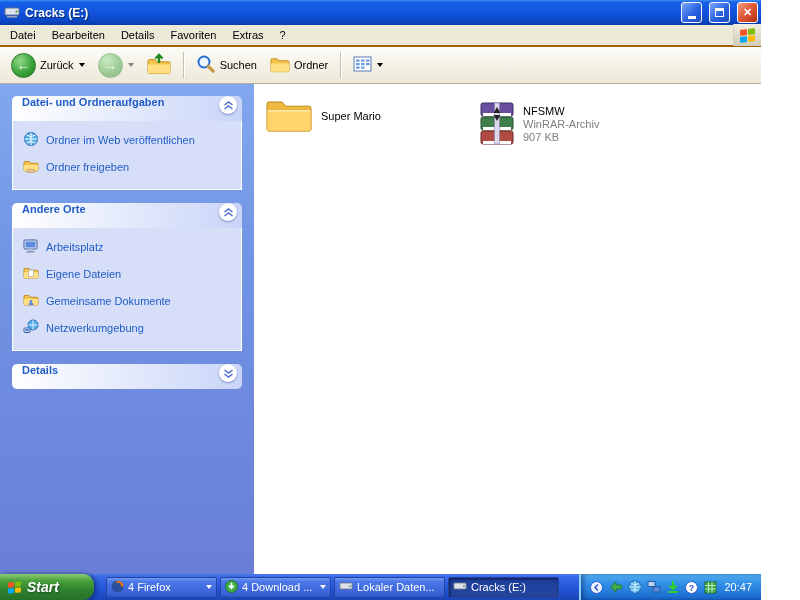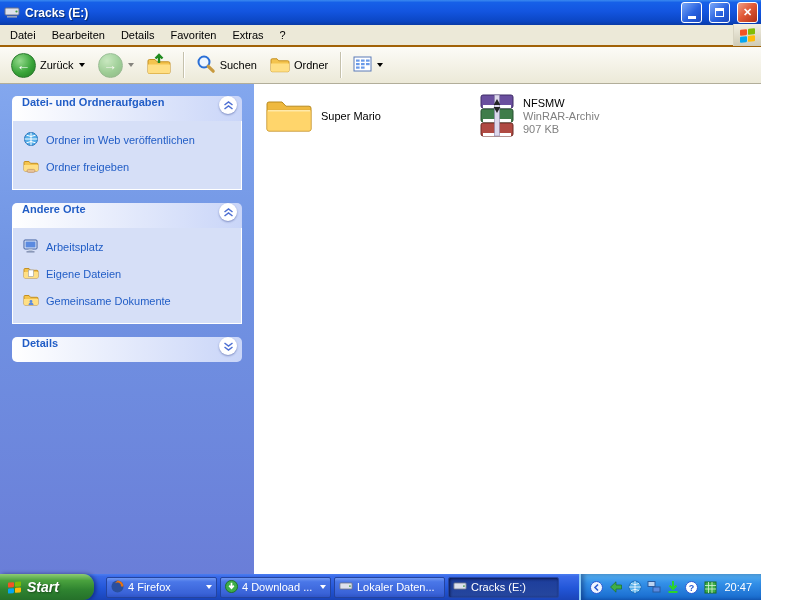--- a/index.html
+++ b/index.html
@@ -254,20 +254,31 @@
             <span>
               <svg width="16" height="16" viewBox="0 0 16 16">
                   <path d="M1 4.5 a1 1 0 0 1 1-1 h4 l1.5 1.8 H14 a1 1 0 0 1 1 1 V12 a1 1 0 0 1-1 1 H2 a1 1 0 0 1-1-1 z" fill="#f4c44e" stroke="#c59022"></path>
                   <path d="M1 7 h14 v5 a1 1 0 0 1-1 1 H2 a1 1 0 0 1-1-1 z" fill="#ffdf84"></path>
                   <circle cx="8" cy="9.5" r="1.4" fill="#5a8ae0"></circle>
                   <path d="M5.5 13 a2.5 2.5 0 0 1 5 0 z" fill="#5a8ae0"></path>
                 </svg>
             </span>
             <span class="lbl">Gemeinsame Dokumente</span>
           </div>
+          <div class="task-item">
+            <span>
+              <svg width="16" height="16" viewBox="0 0 16 16">
+                  <circle cx="10" cy="6" r="5" fill="#57b0ea" stroke="#1f6db8"></circle>
+                  <path d="M5.2 6 h9.6 M10 1.2 v9.6" stroke="#fff" stroke-width=".8"></path>
+                  <rect x="1" y="9" width="6" height="4.5" rx=".8" fill="#e8eef8" stroke="#3a5a9e"></rect>
+                  <rect x="2.2" y="10" width="3.6" height="2.4" fill="#5a8ae0"></rect>
+                </svg>
+            </span>
+            <span class="lbl">Netzwerkumgebung</span>
+          </div>
         </div>
       </div>
 
       <div class="panel">
         <div class="panel-header collapsed">
           <span class="panel-title">Details</span>
           <span class="chev">
             <svg width="11" height="9" viewBox="0 0 11 9" style="transform:rotate(180deg)">
                 <path d="M1.5 4 L5.5 1 L9.5 4 M1.5 8 L5.5 5 L9.5 8" stroke="#4d6fd3" stroke-width="1.5" fill="none"></path>
               </svg>
@@ -285,21 +296,21 @@
               <path d="M1 8 a2 2 0 0 1 2-2 h13 l4 4.2 h23 a2 2 0 0 1 2 2 V33 a2 2 0 0 1-2 2 H3 a2 2 0 0 1-2-2 z" fill="#efb93f" stroke="#b98a1f"></path>
               <path d="M1 14 h44 v19 a2 2 0 0 1-2 2 H3 a2 2 0 0 1-2-2 z" fill="#ffd56b" stroke="#d9a53a" stroke-width=".6"></path>
               <path d="M2 14.8 h42" stroke="#ffe9a8" stroke-width="1.4"></path>
             </svg>
         </span>
         <span class="labels">
           <span>Super Mario</span>
         </span>
       </div>
 
-      <div class="tile topalign" style="left:226px;top:10px">
+      <div class="tile topalign" style="left:226px;top:18px">
         <span>
           <svg width="34" height="44" viewBox="0 0 34 44">
             <rect x="1" y="1" width="32" height="13" rx="2" fill="#6a4f9e" stroke="#3f2d66"></rect>
             <rect x="3" y="11" width="28" height="3" fill="#fff"></rect>
             <rect x="1" y="15" width="32" height="13" rx="2" fill="#3f7d4a" stroke="#26512e"></rect>
             <rect x="3" y="25" width="28" height="3" fill="#fff"></rect>
             <rect x="1" y="29" width="32" height="13" rx="2" fill="#b04a42" stroke="#6e2a25"></rect>
             <rect x="3" y="39" width="28" height="3" fill="#fff"></rect>
             <rect x="14.5" y="1" width="5" height="41" fill="#ddd8ec" stroke="#8a82a8" stroke-width=".6"></rect>
             <path d="M17 5 l3.4 6 h-6.8 z" fill="#222"></path>

